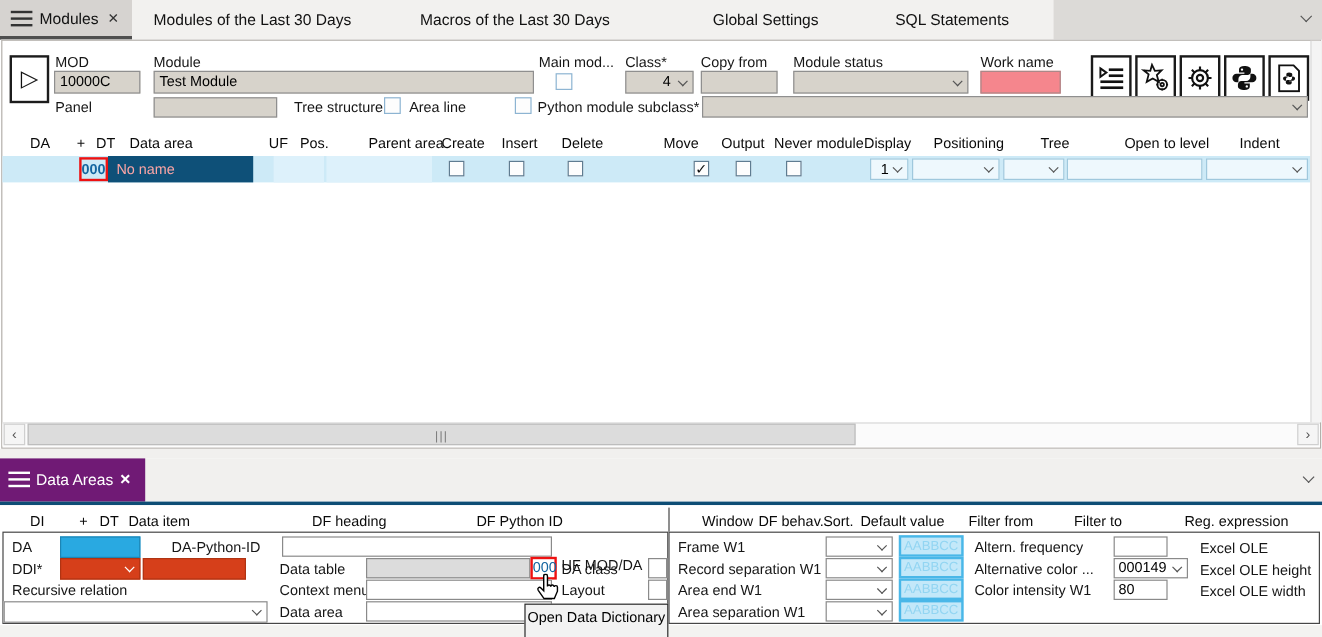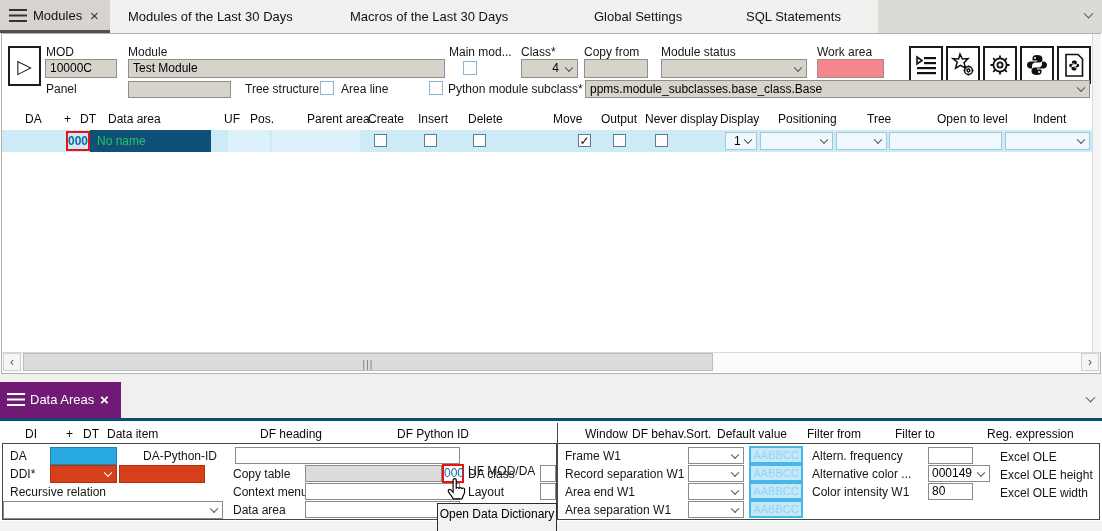--- a/index.html
+++ b/index.html
@@ -49,21 +49,21 @@
 <div class="abs" style="left:8px;top:46px;width:33px;height:40px;border:2px solid #1c1c1c;background:#fff;display:flex;align-items:center;justify-content:center">
   <span style="font-size:19px;color:#111">▷</span>
 </div>
 
 <span class="l" style="left:46px;top:45px">MOD</span>
 <span class="l" style="left:128px;top:45px">Module</span>
 <span class="l" style="left:449px;top:45px">Main mod...</span>
 <span class="l" style="left:521px;top:45px">Class*</span>
 <span class="l" style="left:584px;top:45px">Copy from</span>
 <span class="l" style="left:661px;top:45px">Module status</span>
-<span class="l" style="left:817px;top:45px">Work area</span>
+<span class="l" style="left:817px;top:45px">Work name</span>
 
 <div class="gf" style="left:45px;top:59px;width:72px;height:19px">10000C</div>
 <div class="gf" style="left:128px;top:59px;width:317px;height:19px">Test Module</div>
 <span class="cb" style="left:463px;top:61px"></span>
 <div class="gf" style="left:521px;top:59px;width:57px;height:19px;text-align:right;padding-right:18px"><span>4</span><span class="cv"></span></div>
 <div class="gf" style="left:584px;top:59px;width:64px;height:19px"></div>
 <div class="gf" style="left:661px;top:59px;width:146px;height:19px"><span></span><span class="cv"></span></div>
 <div class="gf" style="left:817px;top:59px;width:67px;height:19px;background:#f5868d;border-color:#a88"></div>
 
 <div class="tbtn" style="left:909px;top:46px">
@@ -106,46 +106,46 @@
     </svg>
 </div>
 
 <span class="l" style="left:46px;top:82px">Panel</span>
 <div class="gf" style="left:128px;top:81px;width:103px;height:17px"></div>
 <span class="l" style="left:245px;top:82px">Tree structure</span>
 <span class="cb" style="left:320px;top:81px"></span>
 <span class="l" style="left:341px;top:82px">Area line</span>
 <span class="cb" style="left:429px;top:81px"></span>
 <span class="l" style="left:448px;top:82px">Python module subclass*</span>
-<div class="gf" style="left:585px;top:80px;width:505px;height:18px"><span>ppms.module_subclasses.base_class.Base</span><span class="cv"></span></div>
+<div class="gf" style="left:585px;top:80px;width:505px;height:18px"><span class="cv"></span></div>
 
 <span class="hdr" style="left:25px;top:112px">DA</span>
 <span class="hdr" style="left:64px;top:112px">+</span>
 <span class="hdr" style="left:80px;top:112px">DT</span>
 <span class="hdr" style="left:108px;top:112px">Data area</span>
 <span class="hdr" style="left:224px;top:112px">UF</span>
 <span class="hdr" style="left:250px;top:112px">Pos.</span>
 <span class="hdr" style="left:307px;top:112px">Parent area</span>
 <span class="hdr" style="left:368px;top:112px">Create</span>
 <span class="hdr" style="left:418px;top:112px">Insert</span>
 <span class="hdr" style="left:468px;top:112px">Delete</span>
 <span class="hdr" style="left:553px;top:112px">Move</span>
 <span class="hdr" style="left:601px;top:112px">Output</span>
-<span class="hdr" style="left:645px;top:112px">Never display</span>
+<span class="hdr" style="left:645px;top:112px">Never module</span>
 <span class="hdr" style="left:720px;top:112px">Display</span>
 <span class="hdr" style="left:778px;top:112px">Positioning</span>
 <span class="hdr" style="left:867px;top:112px">Tree</span>
 <span class="hdr" style="left:937px;top:112px">Open to level</span>
 <span class="hdr" style="left:1033px;top:112px">Indent</span>
 
 <div class="abs" style="left:2px;top:130px;width:1090px;height:22px;background:#cdeaf7"></div>
 <div class="abs" style="left:228px;top:130px;width:42px;height:22px;background:#ddf1fb"></div>
 <div class="abs" style="left:272px;top:130px;width:88px;height:22px;background:#ddf1fb"></div>
 <div class="abs" style="left:66px;top:131px;width:24px;height:20px;border:2px solid #ee1111;color:#1566a0;font-size:12px;font-weight:bold;text-align:center;line-height:17px">000</div>
-<div class="abs b" style="left:90px;top:130px;width:121px;height:22px;background:#0e5078;color:#22c55e;font-size:12px;line-height:22px;padding-left:7px">No name</div>
+<div class="abs b" style="left:90px;top:130px;width:121px;height:22px;background:#0e5078;color:#fca5a5;font-size:12px;line-height:22px;padding-left:7px">No name</div>
 <span class="cb g" style="left:374px;top:134px;width:13px;height:13px"></span>
 <span class="cb g" style="left:424px;top:134px;width:13px;height:13px"></span>
 <span class="cb g" style="left:473px;top:134px;width:13px;height:13px"></span>
 <span class="cb g" style="left:578px;top:134px;width:13px;height:13px">✓</span>
 <span class="cb g" style="left:613px;top:134px;width:13px;height:13px"></span>
 <span class="cb g" style="left:655px;top:134px;width:13px;height:13px"></span>
 <div class="abs" style="left:725px;top:132px;width:32px;height:18px;background:#eef8fd;border:1px solid #9fc8dd;font-size:12px;text-align:left;padding-left:8px;line-height:16px"><span>1</span><span class="cv"></span></div>
 <div class="abs" style="left:760px;top:132px;width:73px;height:18px;background:#eef8fd;border:1px solid #9fc8dd">
     <span class="cv"></span>
   </div>
@@ -200,21 +200,21 @@
 <div class="abs" style="left:50px;top:447px;width:67px;height:18px;background:#29a9e1;border:1px solid #1d85b5"></div>
 <span class="l" style="left:143px;top:449px">DA-Python-ID</span>
 <div class="wf" style="left:235px;top:447px;width:225px;height:17px"></div>
 <span class="l" style="left:468px;top:464px">UF MOD/DA</span>
 
 <span class="l" style="left:10px;top:467px">DDI*</span>
 <div class="abs" style="left:50px;top:465px;width:67px;height:18px;background:#d63f1a;border:1px solid #b03312">
     <span class="cv w"></span>
   </div>
 <div class="abs" style="left:119px;top:465px;width:86px;height:18px;background:#d63f1a;border:1px solid #b03312"></div>
-<span class="l" style="left:233px;top:467px">Copy table</span>
+<span class="l" style="left:233px;top:467px">Data table</span>
 <div class="wf" style="left:305px;top:465px;width:137px;height:17px;background:#dcdcdc"></div>
 <div class="abs" style="left:442px;top:464px;width:22px;height:19px;border:2px solid #ee1111;background:#fff;color:#1566a0;font-size:12px;text-align:center;line-height:15px">000</div>
 <span class="l" style="left:468px;top:467px">DA class</span>
 <div class="wf" style="left:540px;top:465px;width:16px;height:17px"></div>
 
 <span class="l" style="left:10px;top:485px">Recursive relation</span>
 <span class="l" style="left:233px;top:485px">Context menu</span>
 <div class="wf" style="left:305px;top:483px;width:155px;height:17px"></div>
 <span class="l" style="left:468px;top:485px">Layout</span>
 <div class="wf" style="left:540px;top:483px;width:16px;height:17px"></div>

